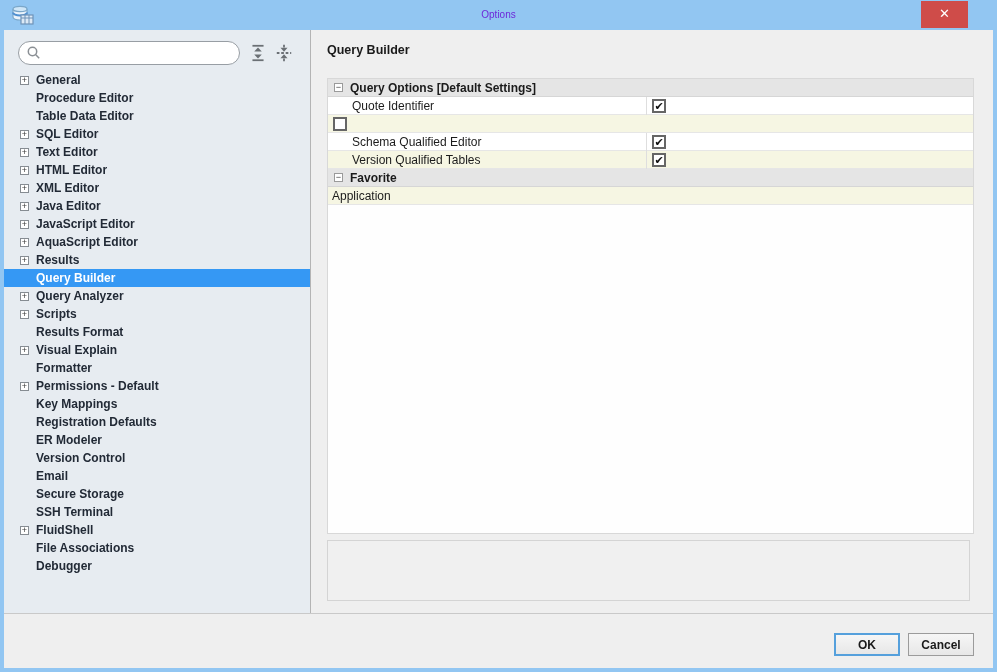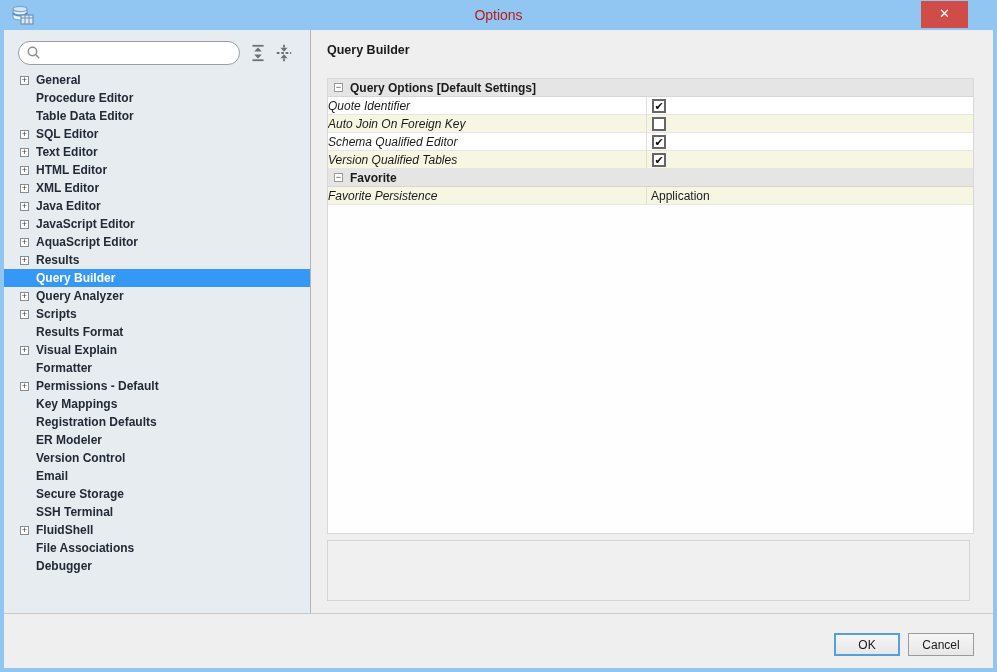--- a/index.html
+++ b/index.html
@@ -11,21 +11,21 @@
     background: #92c6f2;
     outline: 1px solid #6f9fce;
     overflow: hidden;
   }
 
   
   .titlebar { position:absolute; left:0; top:0; width:997px; height:30px; background:#92c6f2; }
   .app-icon { position:absolute; left:10px; top:5px; width:26px; height:21px; }
   .win-title {
     position:absolute; left:0; right:0; top:0; height:30px;
-    text-align:center; line-height:30px; font-size:14px; color:#b91c1c;
+    text-align:center; line-height:30px; font-size:10px; color:#6d28d9;
   }
   .close-btn {
     position:absolute; right:29px; top:1px; width:47px; height:27px;
     background:#cf4c49; color:#fff; text-align:center; line-height:26px;
     font-size:13px; font-weight:bold; cursor:default;
   }
 
   
   .content { position:absolute; left:4px; top:30px; width:989px; height:638px; background:#efefef; }
 
@@ -71,21 +71,21 @@
   }
   .row { display:flex; height:18px; align-items:center; font-size:12px; color:#1b1b1b; border-bottom:1px solid #e6e6e6; }
   .row.group { background:#e5e5e5; font-weight:bold; padding-left:6px; border-bottom:1px solid #d6d6d6; }
   .row.group .minusbox {
     width:9px; height:9px; min-width:9px; margin-right:7px;
     border:1px solid #9a9a9a; background:#fff; color:#3d3d3d;
     font-size:9px; line-height:7px; text-align:center; font-weight:normal;
   }
   .row.prop { background:#fff; }
   .row.prop.alt { background:#f6f6e3; }
-  .cell-label { width:319px; min-width:319px; padding-left:0; border-right:1px solid #dedede; height:18px; line-height:18px; white-space:nowrap; overflow:hidden;font-style:italic; }
+  .cell-label { width:319px; min-width:319px; padding-left:24px; border-right:1px solid #dedede; height:18px; line-height:18px; white-space:nowrap; overflow:hidden; }
   .cell-value { flex:1; padding-left:4px; display:flex; align-items:center; height:18px; line-height:18px; }
   .checkbox {
     width:14px; height:14px; margin-left:1px; background:#fff; border:2px solid #666;
     display:flex; align-items:center; justify-content:center;
     font-size:11px; font-weight:bold; color:#111; line-height:10px;
   }
 
   .desc-box {
     position:absolute; left:15px; top:510px; width:643px; height:61px;
     background:#f0f0f0; border:1px solid #d4d4d4;
@@ -95,20 +95,21 @@
   .footer {
     position:absolute; left:0; top:583px; width:989px; height:55px;
     background:#efefef; border-top:1px solid #c9c9c9;
   }
   .btn {
     position:absolute; top:19px; width:66px; height:23px;
     font-size:12px; color:#1a1a1a; text-align:center;
     background:linear-gradient(#f6f6f6,#e7e7e7);
     border:1px solid #9b9b9b; cursor:default;
     font-family:"Liberation Sans","DejaVu Sans",sans-serif;
+    font-weight:bold;
   }
   .btn.ok { left:830px; border:2px solid #55a0dc; }
   .btn.cancel { left:904px; }
 
   svg .ln { stroke:#6b7075; stroke-width:1.6; fill:none; }
   svg .tri { fill:#6b7075; }
 </style>
 </head>
 <body>
 
@@ -284,21 +285,20 @@
             <span class="minusbox">−</span>
             <span>Query Options [Default Settings]</span>
           </div>
           <div class="row prop">
             <span class="cell-label">Quote Identifier</span>
             <span class="cell-value">
               <span class="checkbox checked">✔</span>
             </span>
           </div>
           <div class="row prop alt">
-            <span class="cell-label">Auto Join On Foreign Key</span>
             <span class="cell-value">
               <span class="checkbox"></span>
             </span>
           </div>
           <div class="row prop">
             <span class="cell-label">Schema Qualified Editor</span>
             <span class="cell-value">
               <span class="checkbox checked">✔</span>
             </span>
           </div>
@@ -306,21 +306,20 @@
             <span class="cell-label">Version Qualified Tables</span>
             <span class="cell-value">
               <span class="checkbox checked">✔</span>
             </span>
           </div>
           <div class="row group">
             <span class="minusbox">−</span>
             <span>Favorite</span>
           </div>
           <div class="row prop alt">
-            <span class="cell-label">Favorite Persistence</span>
             <span class="cell-value">
               <span>Application</span>
             </span>
           </div>
         </div>
       <div class="desc-box"></div>
     </div>
 
     <div class="footer">
       <button class="btn ok">OK</button>

